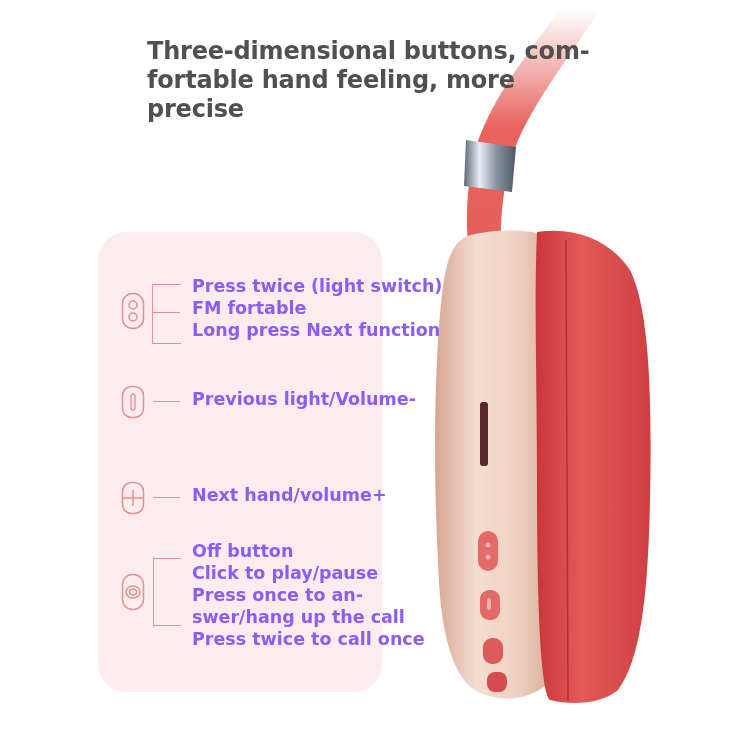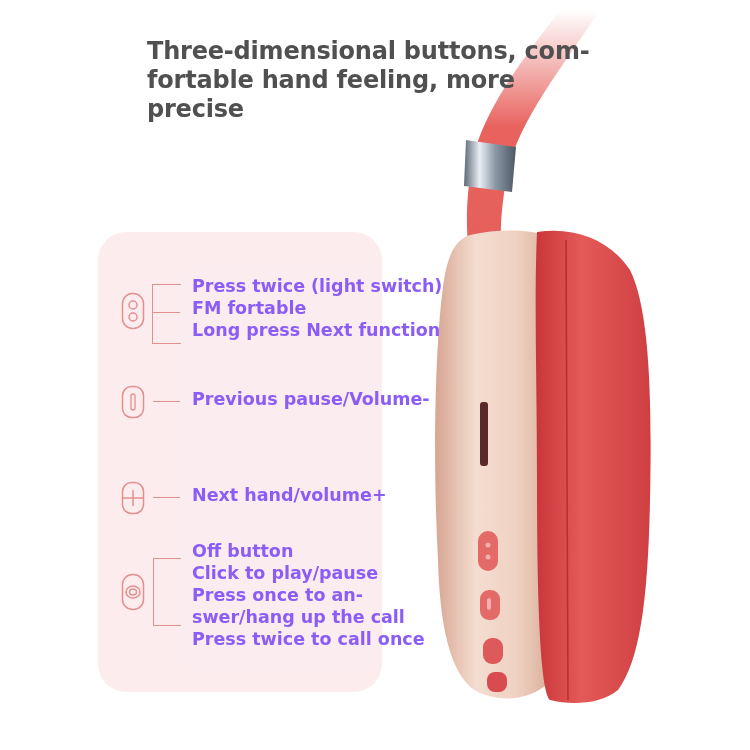--- a/index.html
+++ b/index.html
@@ -84,21 +84,21 @@
   <div class="label" style="left:192px;top:297px;z-index:2">FM fortable</div>
   <div class="label" style="left:192px;top:319px;z-index:2">Long press Next function</div>
 </div>
 
 <div>
   <svg class="icon" style="left:121px;top:385px;z-index:2" width="24" height="34" viewBox="0 0 24 34">
     <rect x="1.5" y="1.5" width="21" height="31" rx="9" fill="none" stroke="#e29090" stroke-width="1.5"></rect>
     <rect x="10" y="9" width="4" height="16" rx="2" fill="none" stroke="#e29090" stroke-width="1.3"></rect>
   </svg>
   <div class="line" style="left:153px;top:401px;width:27px;z-index:2"></div>
-  <div class="label" style="left:192px;top:388px;z-index:2">Previous pause/Volume-</div>
+  <div class="label" style="left:192px;top:388px;z-index:2">Previous light/Volume-</div>
 </div>
 
 <div>
   <svg class="icon" style="left:121px;top:481px;z-index:2" width="24" height="34" viewBox="0 0 24 34">
     <rect x="1.5" y="1.5" width="21" height="31" rx="9" fill="none" stroke="#e29090" stroke-width="1.5"></rect>
     <path d="M2 17 H22 M12 9 V25" stroke="#e29090" stroke-width="1.5" fill="none"></path>
   </svg>
   <div class="line" style="left:153px;top:497px;width:27px;z-index:2"></div>
   <div class="label" style="left:192px;top:484px;z-index:2">Next hand/volume+</div>
 </div>

